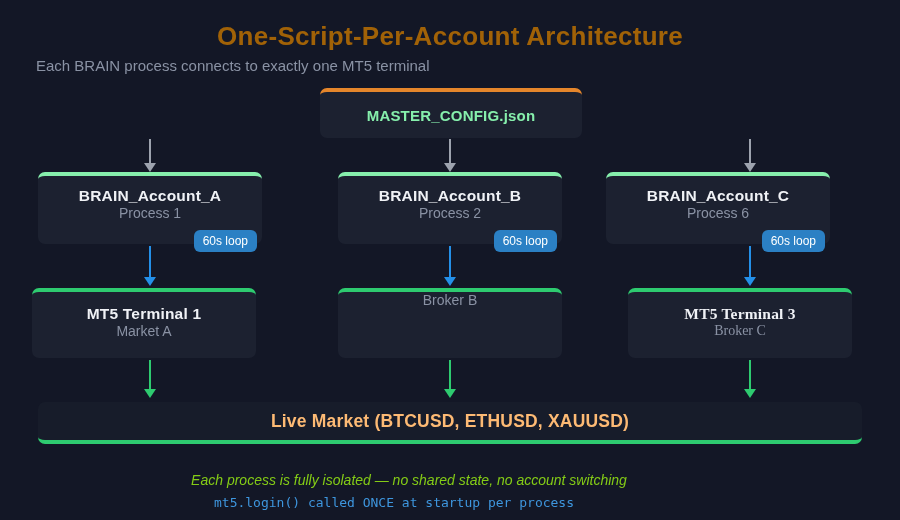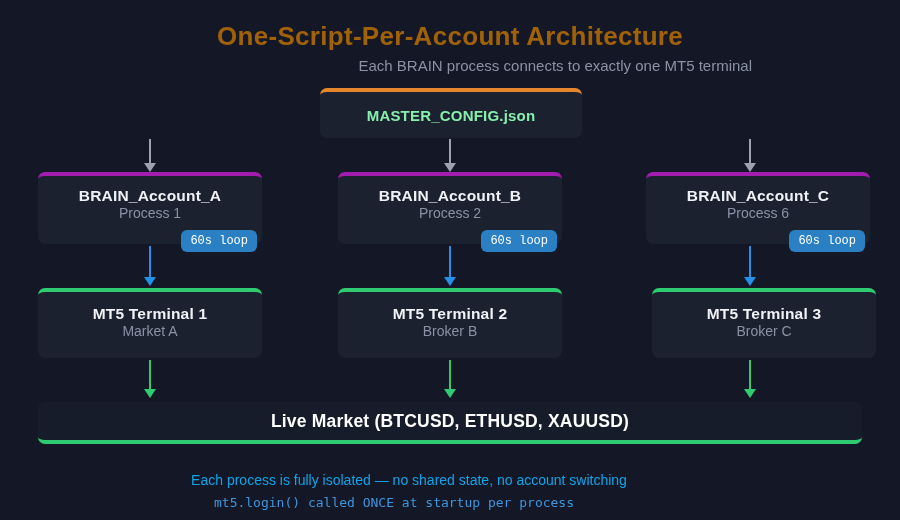--- a/index.html
+++ b/index.html
@@ -13,54 +13,54 @@
   }
   .stage { position:absolute; inset:0; }
 
   .title {
     position:absolute; top:21px; left:0; width:900px;
     text-align:center; font-size:26px; font-weight:700; color:#a16207;
     letter-spacing:0.3px;
   }
   .subtitle {
     position:absolute; top:57px; left:0; width:752px;
-    text-align:right; font-size:15px; color:#8a92a4;
+    text-align:left; font-size:15px; color:#8a92a4;padding-left:36px;
   }
 
   .box {
     position:absolute; background:#1c2130; border-radius:7px;
   }
 
   .config-box {
     left:320px; top:88px; width:262px; height:50px;
     border-top:4px solid #e5862b;
     display:flex; align-items:center; justify-content:center;
   }
   .config-box .label {
     color:#86efac; font-weight:700; font-size:15px; letter-spacing:0.2px;
   }
 
   .node {
     width:224px; height:72px;
-    border-top:4px solid #a21caf;
+    border-top:4px solid #86efac;
     text-align:center;
   }
   .node.terminal { height:70px; border-top-color:#2ecb70; }
   .node .node-title {
     margin-top:11px; font-size:15.5px; font-weight:700; color:#f0f2f6;
     letter-spacing:0.2px;
   }
   .node.terminal .node-title { margin-top:13px; }
   .node .node-sub {
     font-size:14px; color:#8a92a4;
   }
   .badge {
     position:absolute; right:5px; bottom:-8px;
     background:#2b80c4; color:#ffffff;
-    font-family:Liberation Mono, monospace; font-size:12px;
+    font-family:Liberation Sans, sans-serif; font-size:12px;
     padding:3px 9px; border-radius:6px; line-height:1.35;
   }
 
   .arrow {
     position:absolute; width:2px; background:currentColor;
   }
   .arrow::after {
     content:""; position:absolute; bottom:-9px; left:50%;
     transform:translateX(-50%);
     border-left:6px solid transparent;
@@ -73,26 +73,26 @@
   .col-a { left:149px; }
   .col-b { left:449px; }
   .col-c { left:749px; }
   .market-box {
     left:38px; top:402px; width:824px; height:42px;
     background:#171c2a;
     border-bottom:4px solid #2ecb70;
     display:flex; align-items:center; justify-content:center;
   }
   .market-box .label {
-    color:#ffffff; font-size:17.5px; font-weight:700; letter-spacing:0.2px;
+    color:#fdba74; font-size:17.5px; font-weight:700; letter-spacing:0.2px;
   }
 
   .footer-line1 {
     position:absolute; top:472px; left:0; width:818px;
-    text-align:center; font-size:14px; color:#0ea5e9;
+    text-align:center; font-size:14px; color:#84cc16;font-style:italic;
   }
   .footer-line2 {
     position:absolute; top:495px; left:0; width:788px;
     text-align:center; font-size:13px; color:#3e96de;
     font-family:"DejaVu Sans Mono", monospace;
   }
 </style>
 </head>
 <body>
 
@@ -112,39 +112,38 @@
   <div class="box node" style="left:38px; top:172px;">
     <div class="node-title">BRAIN_Account_A</div>
     <div class="node-sub">Process 1</div>
     <div class="badge">60s loop</div>
   </div>
   <div class="box node" style="left:338px; top:172px;">
     <div class="node-title">BRAIN_Account_B</div>
     <div class="node-sub">Process 2</div>
     <div class="badge">60s loop</div>
   </div>
-  <div class="box node" style="left:646px; top:172px;">
+  <div class="box node" style="left:606px; top:172px;">
     <div class="node-title">BRAIN_Account_C</div>
     <div class="node-sub">Process 6</div>
     <div class="badge">60s loop</div>
   </div>
 
   <div class="arrow blue col-a"></div>
   <div class="arrow blue col-b"></div>
   <div class="arrow blue col-c"></div>
 
-  <div class="box node terminal" style="left:38px; top:288px;">
+  <div class="box node terminal" style="left:32px; top:288px;">
     <div class="node-title">MT5 Terminal 1</div>
     <div class="node-sub">Market A</div>
   </div>
   <div class="box node terminal" style="left:338px; top:288px;">
-    <div class="node-title">MT5 Terminal 2</div>
     <div class="node-sub">Broker B</div>
   </div>
-  <div class="box node terminal" style="left:652px; top:288px;">
+  <div class="box node terminal" style="left:628px; top:288px;font-family:Liberation Serif, serif;">
     <div class="node-title">MT5 Terminal 3</div>
     <div class="node-sub">Broker C</div>
   </div>
 
   <div class="arrow green col-a"></div>
   <div class="arrow green col-b"></div>
   <div class="arrow green col-c"></div>
 
   <div class="box market-box">
     <span class="label">Live Market (BTCUSD, ETHUSD, XAUUSD)</span>

